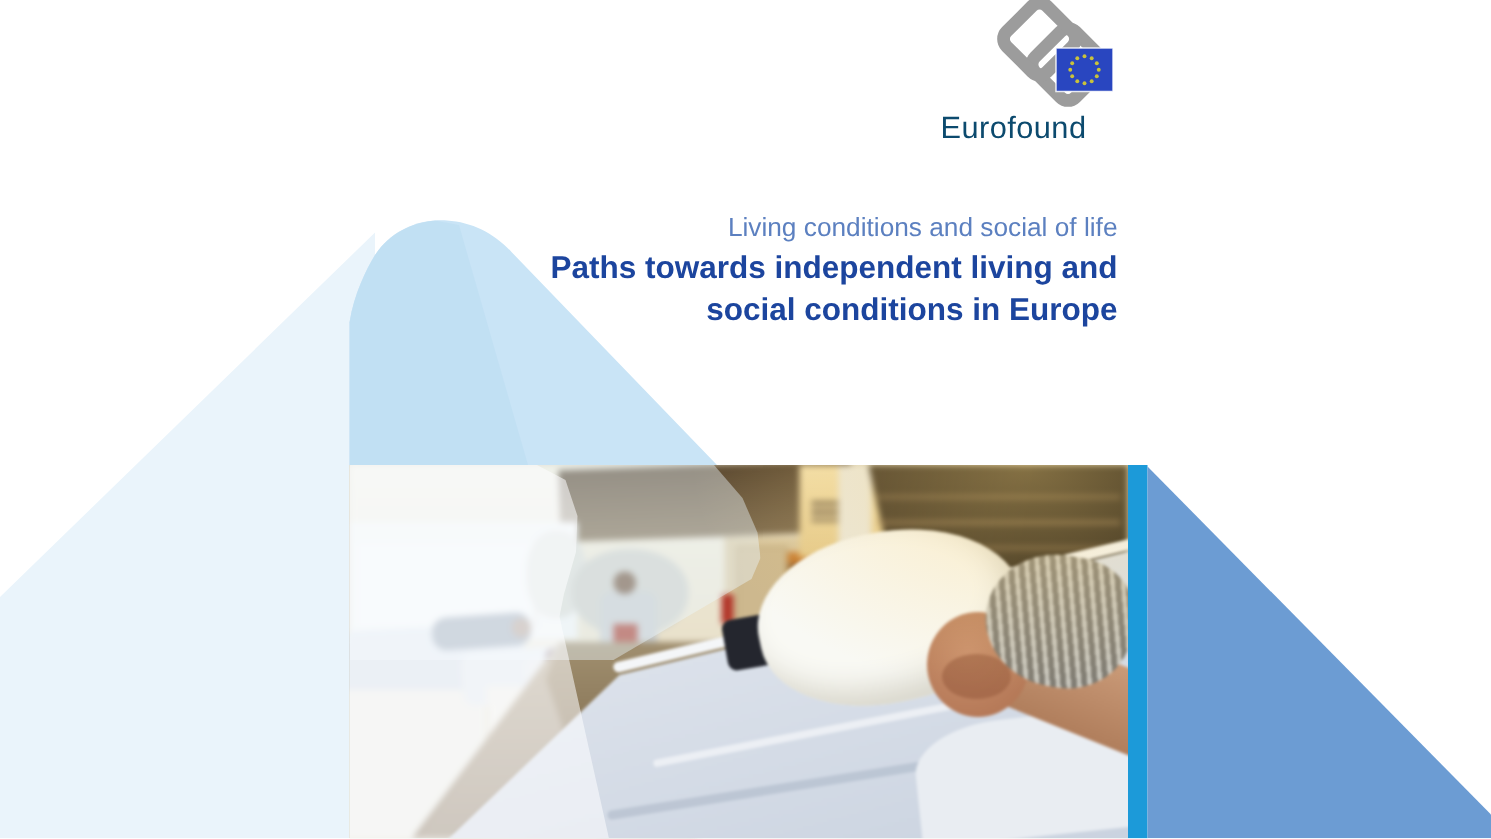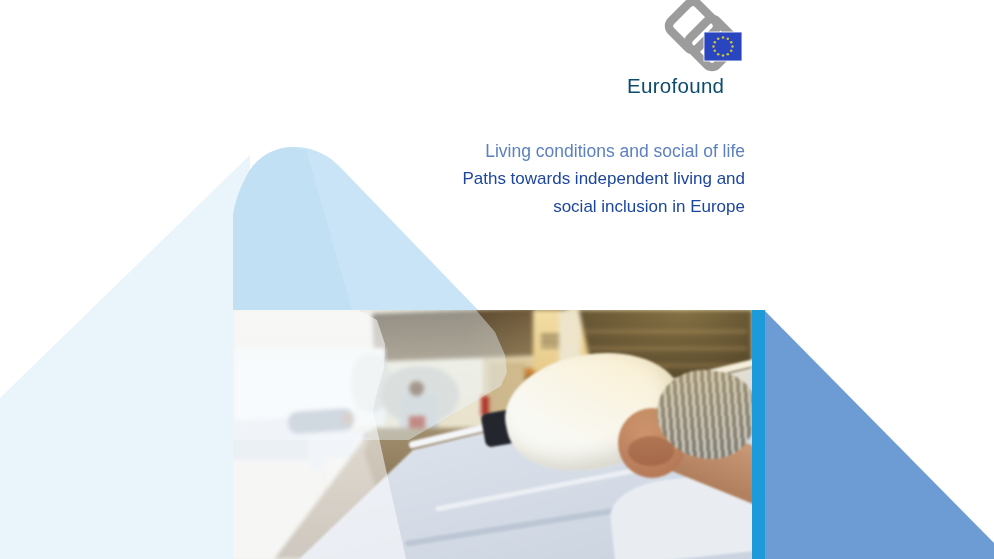--- a/index.html
+++ b/index.html
@@ -100,21 +100,21 @@
 
   
   #logo { position:absolute; left:627px; top:0; width:140px; height:88px; z-index:5; }
   #logo svg { position:absolute; left:36px; top:0; }
   #logo .wordmark { position:absolute; left:0; top:58px; font-size:20.5px; letter-spacing:.3px;
                     color:#0c4a6e; font-weight:400;margin-top:16px; }
 
   
   #heading { position:absolute; right:249px; top:140px; text-align:right; z-index:5; white-space:nowrap; }
   #heading .series { font-size:17.5px; color:#5C80C0; font-weight:400; line-height:22px; }
-  #heading .title  { font-size:17px; color:#1C459E; font-weight:400; line-height:28px; margin-top:3px; }
+  #heading .title  { font-size:21px; color:#1C459E; font-weight:700; line-height:28px; margin-top:3px; }
 </style>
 </head>
 <body>
 
 <div id="cover">
 
   <svg id="bg-shapes" width="994" height="559" viewBox="0 0 994 559">
     <path d="M0,398 L250,155 L250,310 L233,310 L233,559 L0,559 Z" fill="#EAF4FB"></path>
     <path d="M233,310 L233,215 C236,196 244,180 250,170 C262,152 282,146 298,147 C315,148 330,156 341,168 L478,310 Z" fill="#C9E4F6"></path>
     <path d="M233,310 L233,215 C236,196 244,180 250,170 C260,155 275,148 290,147 L306,150 L352,310 Z" fill="#BFDEF3" opacity="0.8"></path>
@@ -202,17 +202,17 @@
         </g>
       </g>
     </svg>
     <div class="wordmark">Eurofound</div>
   </div>
 
   <div id="heading">
     <div class="series">Living conditions and social of life</div>
     <div class="title">
       <div>Paths towards independent living and</div>
-      <div>social inclusion in Europe</div>
+      <div>social conditions in Europe</div>
     </div>
   </div>
 
 </div>
 
 </body></html>

